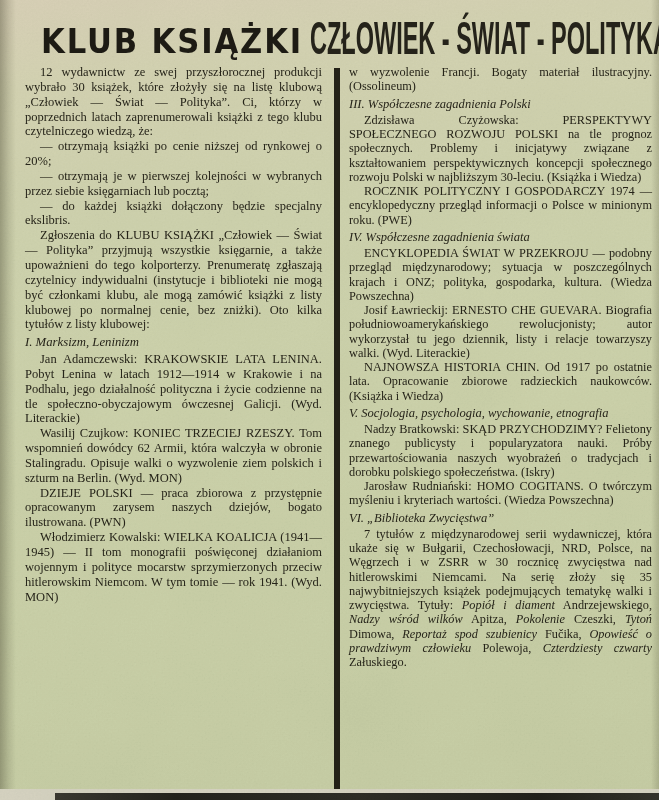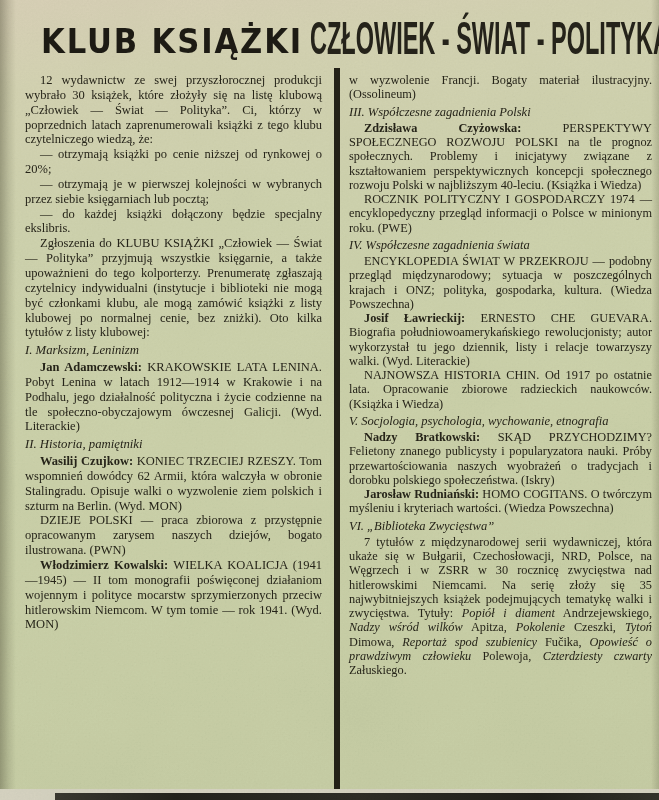--- a/index.html
+++ b/index.html
@@ -15,28 +15,28 @@
   .title-club{
     position:absolute;left:41px;top:26px;height:32px;line-height:31px;
     font-family:"DejaVu Sans", sans-serif;font-weight:800;font-size:33px;
     letter-spacing:2px;color:#1d1b14;transform:scaleX(.93);transform-origin:0 0;white-space:nowrap;
   }
   .title-series{
     position:absolute;left:310px;top:20px;height:37px;line-height:36px;
     font-family:"Liberation Sans", sans-serif;font-weight:700;font-size:47px;
     letter-spacing:0;color:#25231a;transform:scaleX(.50);transform-origin:0 0;white-space:nowrap;
   }
-  .col{position:absolute;top:73px;text-align:justify;}
+  .col{position:absolute;top:65px;text-align:justify;}
   .col p{margin:0;text-indent:15px;}
   .col p.cont{text-indent:0;}
   .col p.heading{font-style:italic;margin:3px 0 2px 0;text-indent:0;font-size:1.02em;font-family:Liberation Serif, serif;}
   .col-left{left:25px;width:297px;font-size:12.5px;line-height:14.85px;}
   .col-right{left:349px;width:303px;font-size:12.3px;line-height:14.25px;}
   .divider{position:absolute;left:334px;top:68px;width:6px;height:724px;background:#232117;}
-  .b{font-weight:bold;}
+  .b{font-weight:normal;}
   .i{font-style:italic;}
   .bottom-light{position:absolute;left:0;right:0;bottom:0;height:11px;background:#d6d3c1;}
   .bottom-dark{position:absolute;left:55px;right:0;bottom:0;height:7px;
     background:linear-gradient(to right,#3a3830,#23221c 20%,#2e2d26 50%,#201f1a 80%,#34332b);}
   .grain{position:absolute;left:0;top:0;width:659px;height:800px;pointer-events:none;mix-blend-mode:multiply;opacity:.5;}
 </style>
 </head>
 <body>
 
 <div class="page">
@@ -49,29 +49,28 @@
   <div class="divider"></div>
 
   <div id="col-left" class="col col-left">
       <p class="para"><span>12 wydawnictw ze swej przyszłorocznej produkcji wybrało 30 książek, które złożyły się na listę klubową „Człowiek — Świat — Polityka”. Ci, którzy w poprzednich latach zaprenumerowali książki z tego klubu czytelniczego wiedzą, że:</span></p>
       <p class="para"><span>— otrzymają książki po cenie niższej od rynkowej o 20%;</span></p>
       <p class="para"><span>— otrzymają je w pierwszej kolejności w wybranych przez siebie księgarniach lub pocztą;</span></p>
       <p class="para"><span>— do każdej książki dołączony będzie specjalny ekslibris.</span></p>
       <p class="para"><span>Zgłoszenia do KLUBU KSIĄŻKI „Człowiek — Świat — Polityka” przyjmują wszystkie księgarnie, a także upoważnieni do tego kolporterzy. Prenumeratę zgłaszają czytelnicy indywidualni (instytucje i biblioteki nie mogą być członkami klubu, ale mogą zamówić książki z listy klubowej po normalnej cenie, bez zniżki). Oto kilka tytułów z listy klubowej:</span></p>
       <p class="heading"><span>I. Marksizm, Leninizm</span></p>
       <p class="para"><span class="b">Jan Adamczewski: </span><span>KRAKOWSKIE LATA LENINA. Pobyt Lenina w latach 1912—1914 w Krakowie i na Podhalu, jego działalność polityczna i życie codzienne na tle społeczno-obyczajowym ówczesnej Galicji. (Wyd. Literackie)</span></p>
-      <p class="heading"><span>II. Historia, pamiętniki</span></p>
       <p class="para"><span class="b">Wasilij Czujkow: </span><span>KONIEC TRZECIEJ RZESZY. Tom wspomnień dowódcy 62 Armii, która walczyła w obronie Stalingradu. Opisuje walki o wyzwolenie ziem polskich i szturm na Berlin. (Wyd. MON)</span></p>
       <p class="para"><span>DZIEJE POLSKI — praca zbiorowa z przystępnie opracowanym zarysem naszych dziejów, bogato ilustrowana. (PWN)</span></p>
       <p class="para"><span class="b">Włodzimierz Kowalski: </span><span>WIELKA KOALICJA (1941—1945) — II tom monografii poświęconej działaniom wojennym i polityce mocarstw sprzymierzonych przeciw hitlerowskim Niemcom. W tym tomie — rok 1941. (Wyd. MON)</span></p>
     </div>
   <div id="col-right" class="col col-right">
       <p class="cont"><span>w wyzwolenie Francji. Bogaty materiał ilustracyjny. (Ossolineum)</span></p>
       <p class="heading"><span>III. Współczesne zagadnienia Polski</span></p>
-      <p class="para"><span class="b">Zdzisława Czyżowska: </span><span>PERSPEKTYWY SPOŁECZNEGO ROZWOJU POLSKI na tle prognoz społecznych. Problemy i inicjatywy związane z kształtowaniem perspektywicznych koncepcji społecznego rozwoju Polski w najbliższym 40-leciu. (Książka i Wiedza)</span></p>
+      <p class="para"><span class="b">Zdzisława Czyżowska: </span><span>PERSPEKTYWY SPOŁECZNEGO ROZWOJU POLSKI na tle prognoz społecznych. Problemy i inicjatywy związane z kształtowaniem perspektywicznych koncepcji społecznego rozwoju Polski w najbliższym 30-leciu. (Książka i Wiedza)</span></p>
       <p class="para"><span>ROCZNIK POLITYCZNY I GOSPODARCZY 1974 — encyklopedyczny przegląd informacji o Polsce w minionym roku. (PWE)</span></p>
       <p class="heading"><span>IV. Współczesne zagadnienia świata</span></p>
       <p class="para"><span>ENCYKLOPEDIA ŚWIAT W PRZEKROJU — podobny przegląd międzynarodowy; sytuacja w poszczególnych krajach i ONZ; polityka, gospodarka, kultura. (Wiedza Powszechna)</span></p>
       <p class="para"><span class="b">Josif Ławrieckij: </span><span>ERNESTO CHE GUEVARA. Biografia południowoamerykańskiego rewolucjonisty; autor wykorzystał tu jego dziennik, listy i relacje towarzyszy walki. (Wyd. Literackie)</span></p>
       <p class="para"><span>NAJNOWSZA HISTORIA CHIN. Od 1917 po ostatnie lata. Opracowanie zbiorowe radzieckich naukowców. (Książka i Wiedza)</span></p>
       <p class="heading"><span>V. Socjologia, psychologia, wychowanie, etnografia</span></p>
       <p class="para"><span class="b">Nadzy Bratkowski: </span><span>SKĄD PRZYCHODZIMY? Felietony znanego publicysty i popularyzatora nauki. Próby przewartościowania naszych wyobrażeń o tradycjach i dorobku polskiego społeczeństwa. (Iskry)</span></p>
       <p class="para"><span class="b">Jarosław Rudniański: </span><span>HOMO COGITANS. O twórczym myśleniu i kryteriach wartości. (Wiedza Powszechna)</span></p>
       <p class="heading"><span>VI. „Biblioteka Zwycięstwa”</span></p>
       <p class="para"><span>7 tytułów z międzynarodowej serii wydawniczej, która ukaże się w Bułgarii, Czechosłowacji, NRD, Polsce, na Węgrzech i w ZSRR w 30 rocznicę zwycięstwa nad hitlerowskimi Niemcami. Na serię złoży się 35 najwybitniejszych książek podejmujących tematykę walki i zwycięstwa. Tytuły: </span><span class="i">Popiół i diament</span><span> Andrzejewskiego, </span><span class="i">Nadzy wśród wilków</span><span> Apitza, </span><span class="i">Pokolenie</span><span> Czeszki, </span><span class="i">Tytoń</span><span> Dimowa, </span><span class="i">Reportaż spod szubienicy</span><span> Fučika, </span><span class="i">Opowieść o prawdziwym człowieku</span><span> Polewoja, </span><span class="i">Czterdziesty czwarty</span><span> Załuskiego.</span></p>

